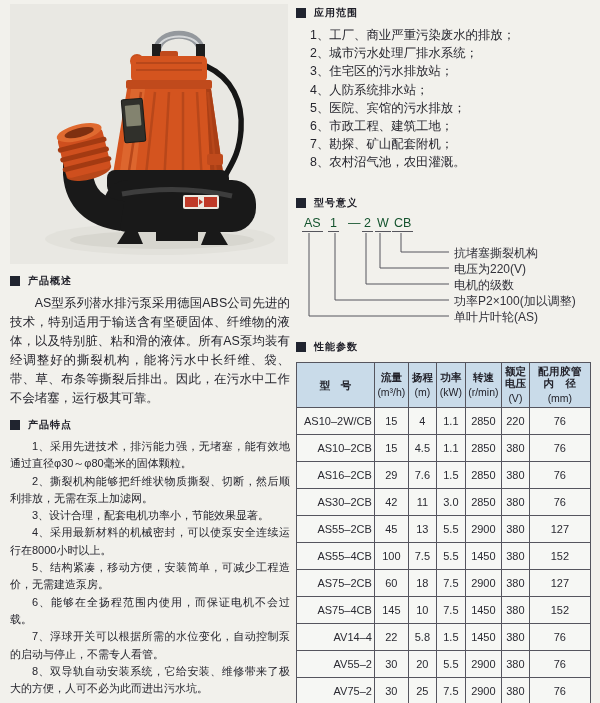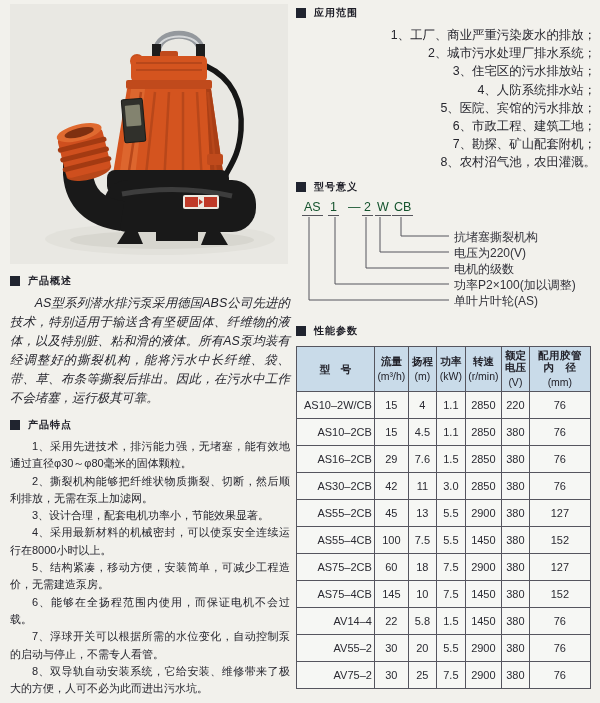--- a/index.html
+++ b/index.html
@@ -4,25 +4,25 @@
 <style>
   html,body{margin:0;padding:0;}
   .page{position:relative;width:600px;height:703px;background:#f2f1ec;overflow:hidden;
         font-family:"Liberation Sans",sans-serif;color:#26262e;}
   .col-left{position:absolute;left:10px;top:4px;width:280px;}
   .col-right{position:absolute;left:296px;top:4px;width:300px;}
   .photo{width:278px;height:260px;background:#e9e8e3;position:relative;}
   .sec{display:flex;align-items:center;gap:8px;margin:10px 0 6px 0;}
   .sq{width:10px;height:10px;background:#20242f;flex:0 0 auto;}
   .sec h2{font-size:10px;font-weight:bold;margin:0;letter-spacing:1px;color:#1d1d26;}
-  .body-text{font-size:12.4px;line-height:19px;text-align:justify;text-indent:2em;margin:2px 0 0 0;font-style:italic;}
+  .body-text{font-size:12.4px;line-height:19px;text-align:justify;text-indent:2em;margin:2px 0 0 0;}
   .feat{font-size:11px;line-height:17.3px;text-align:justify;text-indent:2em;margin:0;}
-  .apps{margin-top:2px;text-align:right;}
+  .apps{margin-top:2px;}
   .app-item{font-size:12.4px;line-height:18.2px;padding-left:14px;}
-  .mm-title{margin-top:8px;}
+  .mm-title{margin-top:24px;}
   .diagram{position:relative;height:112px;margin:6px 0 4px 0;}
   .code{position:absolute;top:0;font-size:12.5px;color:#14532d;border-bottom:1px solid #55555c;padding:0 2px 1px 2px;}
   .code.nodash{border-bottom:none;}
   .dlines{position:absolute;left:0;top:0;}
   .dlabel{position:absolute;left:158px;font-size:12px;color:#32323a;white-space:nowrap;}
   .perf-title{margin-top:12px;}
   table{border-collapse:collapse;margin-top:8px;background:#f6f7f4;table-layout:fixed;}
   th,td{border:1px solid #55555e;}
   thead th{background:#c9dbe9;font-size:10.5px;font-weight:bold;line-height:12px;height:40px;
            padding:2px 1px;vertical-align:middle;text-align:center;color:#23232b;}

